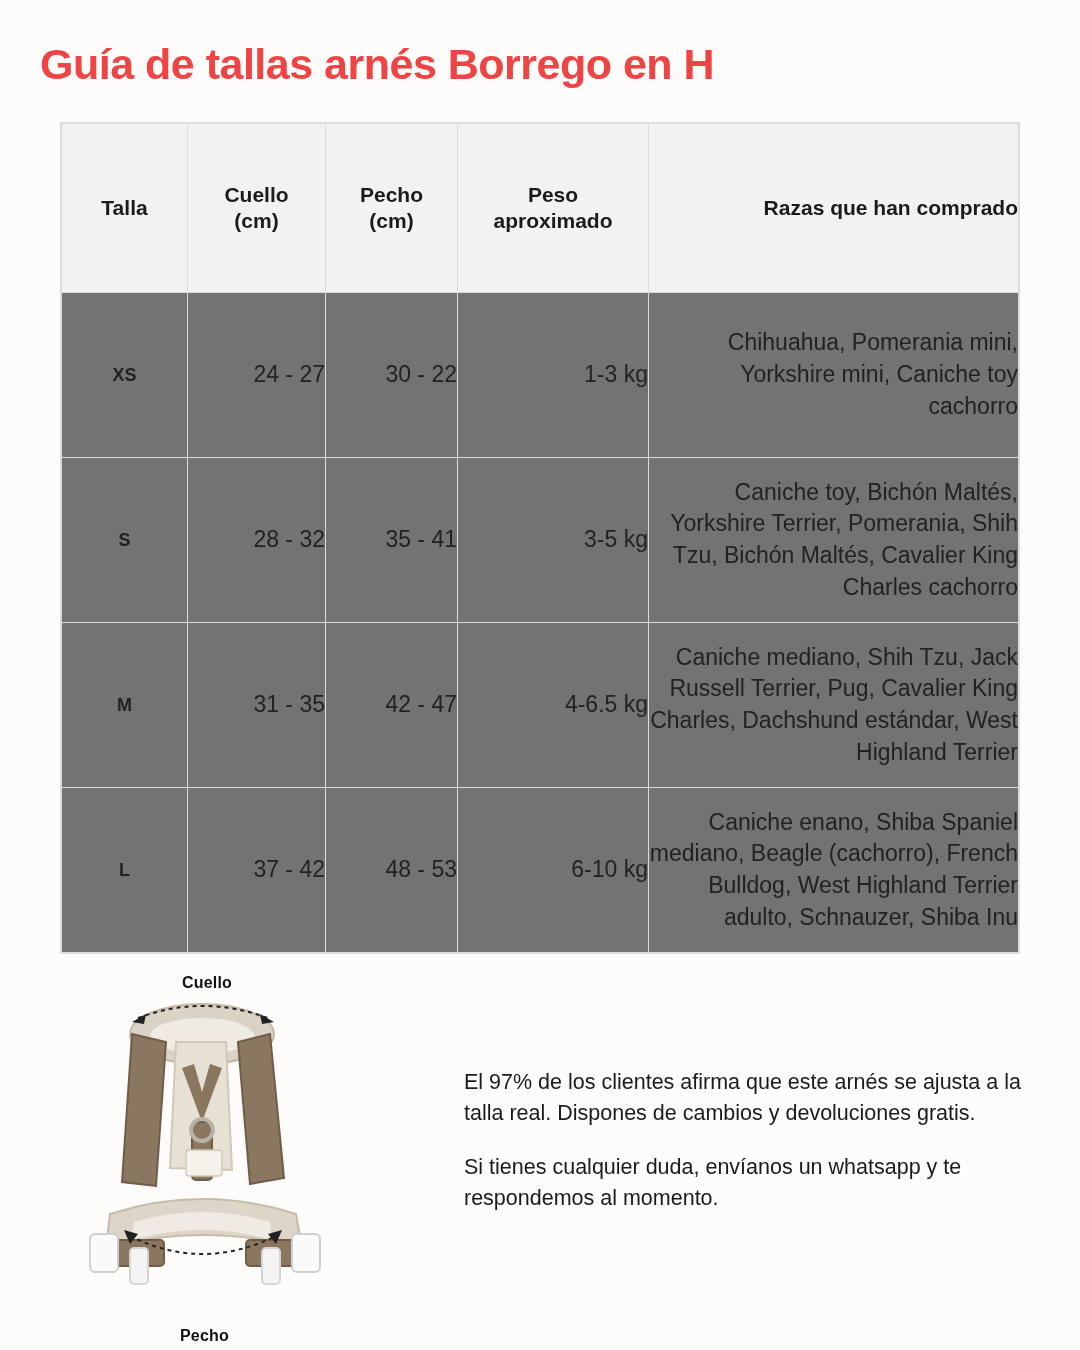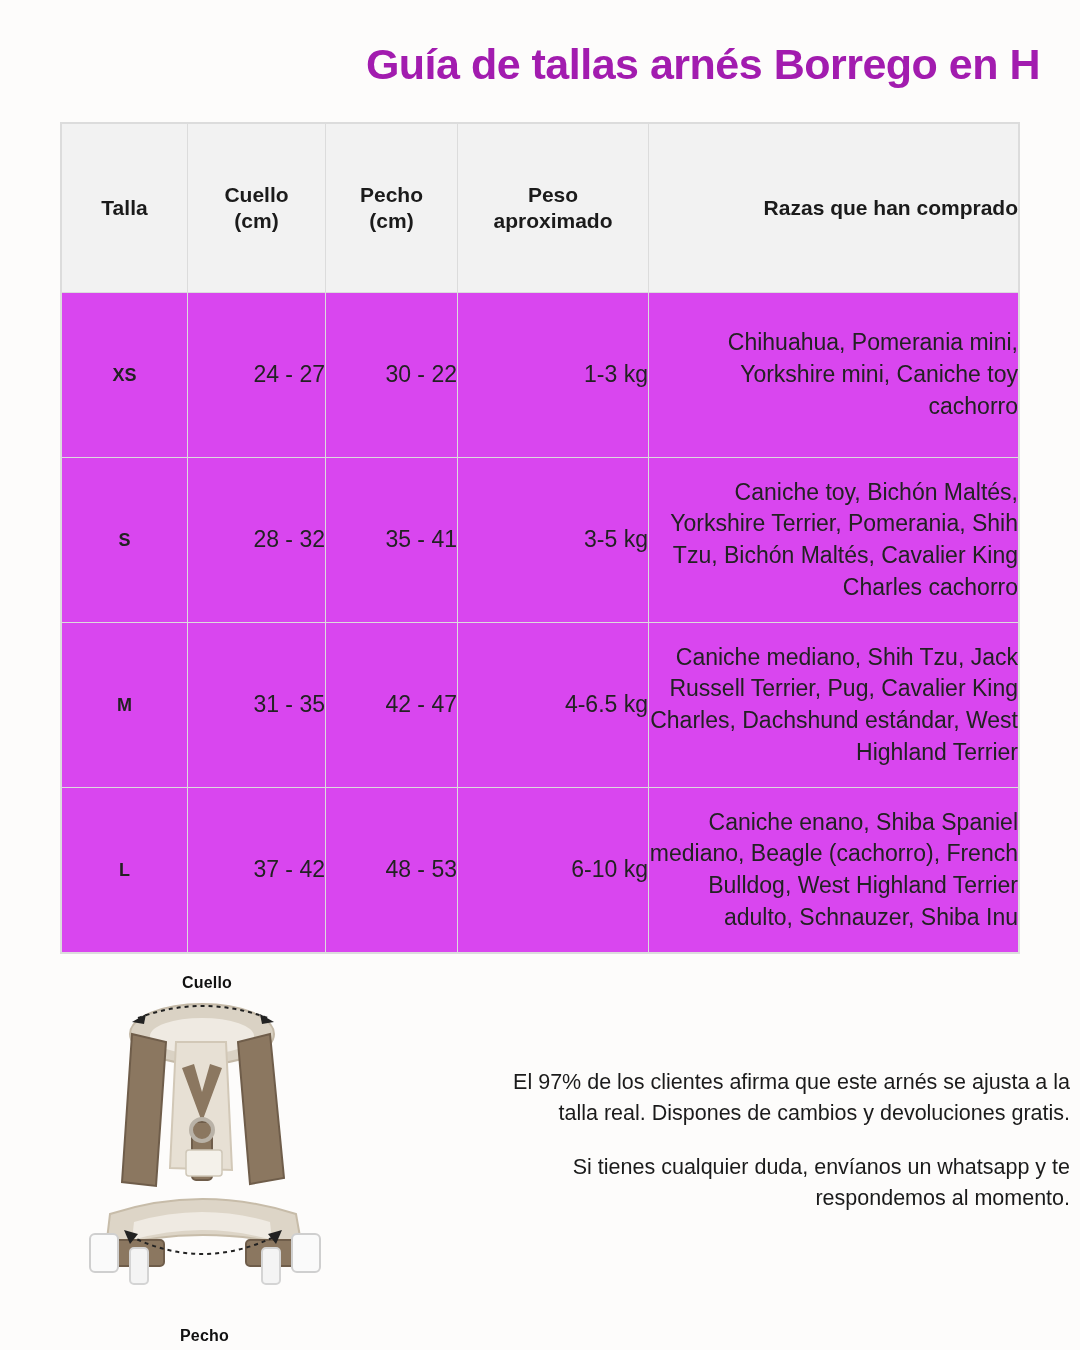--- a/index.html
+++ b/index.html
@@ -14,32 +14,32 @@
     color: #1b1b1b;
     overflow: hidden;
   }
   .page {
     position: relative;
     width: 1080px;
     height: 1350px;
     box-sizing: border-box;
   }
   .title {
-    text-align: right;
+    text-align: left;
     font-size: 43px;
     font-weight: bold;
     letter-spacing: -0.5px;
     margin: 40px 0 0 0;
     padding: 0 40px;
-    color: #a21caf;
+    color: #ef4444;
   }
   .table-wrap {
     margin: 33px 60px 0 60px;
     border: 1px solid #dcdcdc;
-    background: #d946ef;
+    background: #737373;
   }
   table.size-table {
     border-collapse: collapse;
     width: 100%;
     table-layout: fixed;
   }
   table.size-table th,
   table.size-table td {
     border: 1px solid #dcdcdc;
     padding: 0;
@@ -98,27 +98,26 @@
     font-size: 16px;
     font-weight: bold;
     color: #111;
     letter-spacing: 0.2px;
   }
   .fig-label.cuello { left: 112px; top: 2px; }
   .fig-label.pecho { left: 110px; top: 355px; }
 
   .copy {
     position: absolute;
-    left: 414px;
+    left: 404px;
     top: 95px;
     width: 596px;
     font-size: 21.5px;
     line-height: 1.42;
     color: #1b1b1b;
-    text-align: right;
   }
   .copy p { margin: 0 0 24px 0; }
   .copy p:last-child { margin-bottom: 0; }
 </style>
 </head>
 <body>
 
 <div class="page">
 
   <h1 class="title">Guía de tallas arnés Borrego en H</h1>

